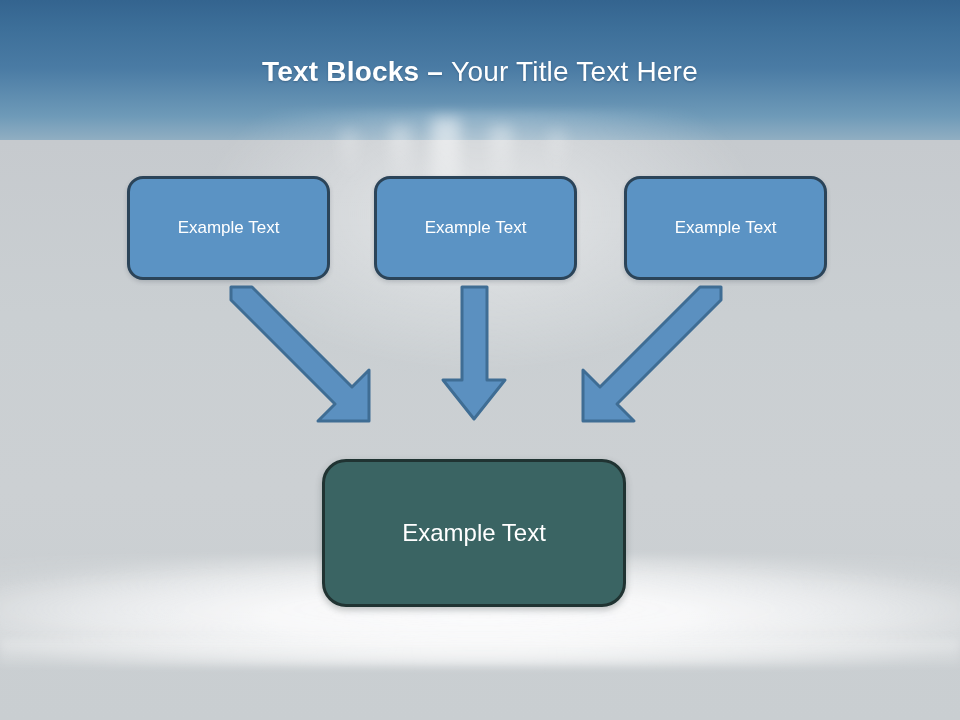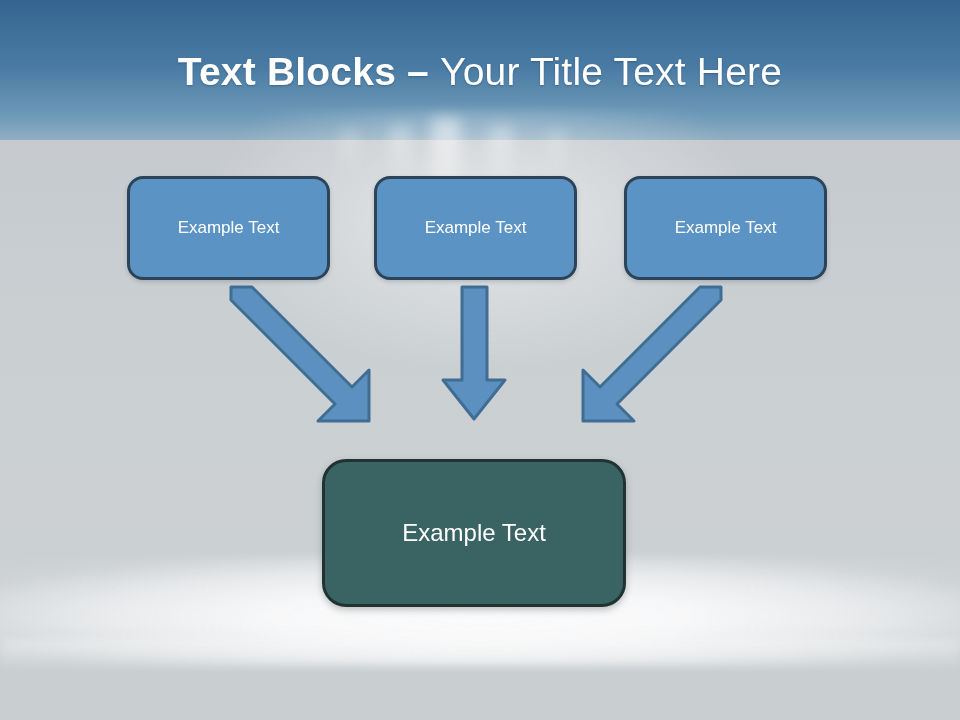--- a/index.html
+++ b/index.html
@@ -111,21 +111,21 @@
     filter: blur(4px);
   }
 
   
   .title {
     position: absolute;
     left: 0; top: 52px;
     width: 960px;
     text-align: center;
     color: #ffffff;
-    font-size: 39px;
+    font-size: 28px;
     line-height: 40px;
     letter-spacing: 0.2px;
     white-space: nowrap;
     text-shadow: 0 1px 2px rgba(20,50,80,0.35);
   }
   .title .strong { font-weight: bold; }
   .title .light  { font-weight: normal; }
 
   
   .tbox {

